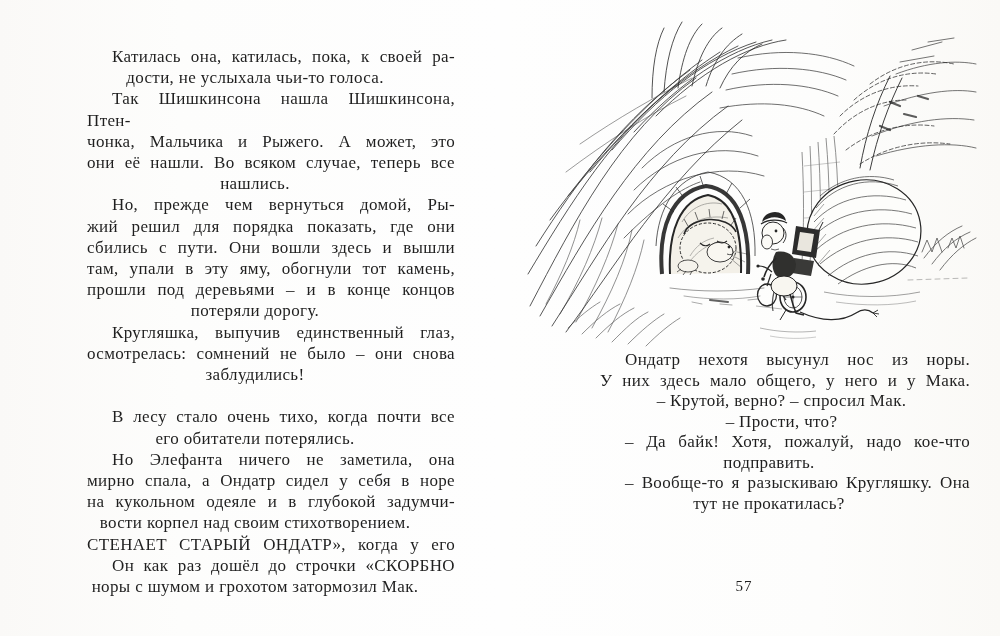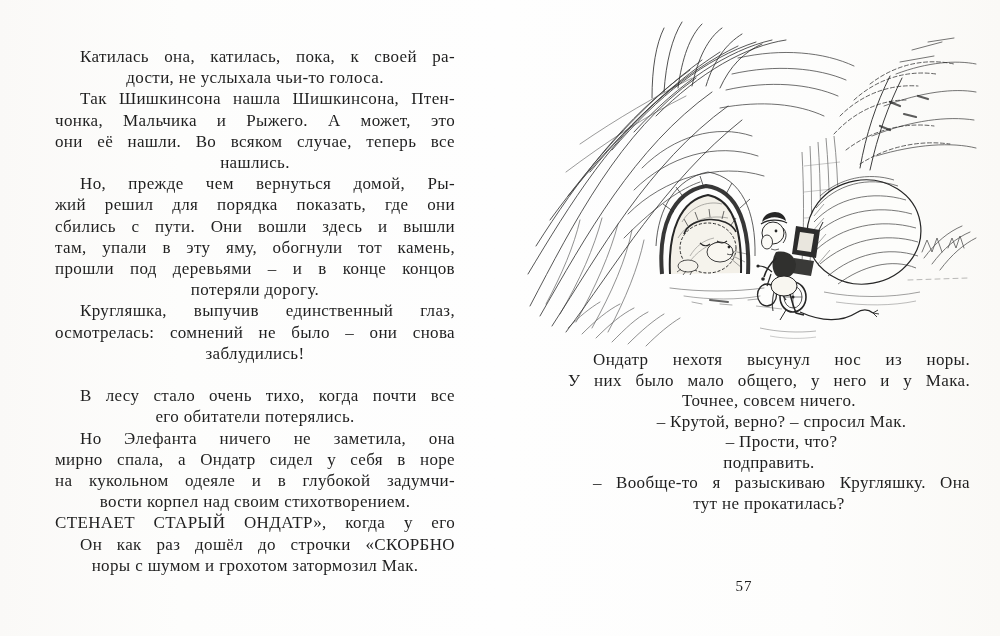--- a/index.html
+++ b/index.html
@@ -6,21 +6,21 @@
   .book {
     position:relative; width:1000px; height:636px; overflow:hidden;
     background:linear-gradient(90deg,#faf9f7 0%,#fdfdfc 18%,#fefefe 50%,#fdfdfc 82%,#faf9f6 100%);
     font-family:"Liberation Serif","DejaVu Serif",serif;
     color:#1f1f1f;
   }
   .text-col { position:absolute; font-size:17px; letter-spacing:0.35px; }
   .col-left  { left:55px;  top:46px;  width:400px; line-height:21.2px; }
   .col-right { left:568px; top:350px; width:402px; line-height:20.5px; }
   .line { height:inherit; overflow:hidden; text-align:center; }
-  .line.j { text-align:justify; text-align-last:justify; }
+  .line.j { text-align:justify; text-align-last:justify;margin-left:32px; }
   .line.first { text-indent:25px; }
   .spacer { height:21.2px; }
   .page-num { position:absolute; top:578px; font-size:15px; text-align:center; letter-spacing:1px; }
   .page-num.left  { left:55px;  width:396px; }
   .page-num.right { left:546px; width:396px; }
   .illustration { position:absolute; left:524px; top:16px; width:460px; height:332px; margin:0; }
   .illustration svg { width:100%; height:100%; display:block; }
 </style>
 </head>
 <body>
@@ -271,24 +271,24 @@
         <path d="M259,212 C263,216 263,222 259,227" fill="none" stroke="#262626" stroke-width="0.9"></path>
         <path d="M236,312 C254,316 274,317 292,315" fill="none" stroke="#2f2f2f" stroke-width="0.8" opacity="0.45"></path>
         <path d="M246,320 C262,323 278,323 292,321" fill="none" stroke="#2f2f2f" stroke-width="0.7" opacity="0.35"></path>
         <path d="M232,290 l26,3" stroke="#2f2f2f" stroke-width="0.7" opacity="0.5"></path>
       </g>
     </svg>
   </figure>
 
   <div class="text-col col-right" id="right-col">
       <div class="line j first">Ондатр нехотя высунул нос из норы.</div>
-      <div class="line j">У них было мало общего, у него и у Мака.</div>
-      <div class="line">Точнее, совсем ничего.</div>
+      <div class="line j">У них здесь мало общего, у него и у Мака.</div>
       <div class="line first">– Крутой, верно? – спросил Мак.</div>
       <div class="line first">– Прости, что?</div>
+      <div class="line j first">– Да байк! Хотя, пожалуй, надо кое-что</div>
       <div class="line">подправить.</div>
       <div class="line j first">– Вообще-то я разыскиваю Кругляшку. Она</div>
       <div class="line">тут не прокатилась?</div>
     </div>
 
   <div class="page-num right">57</div>
 
 </div>
 
 </body></html>

